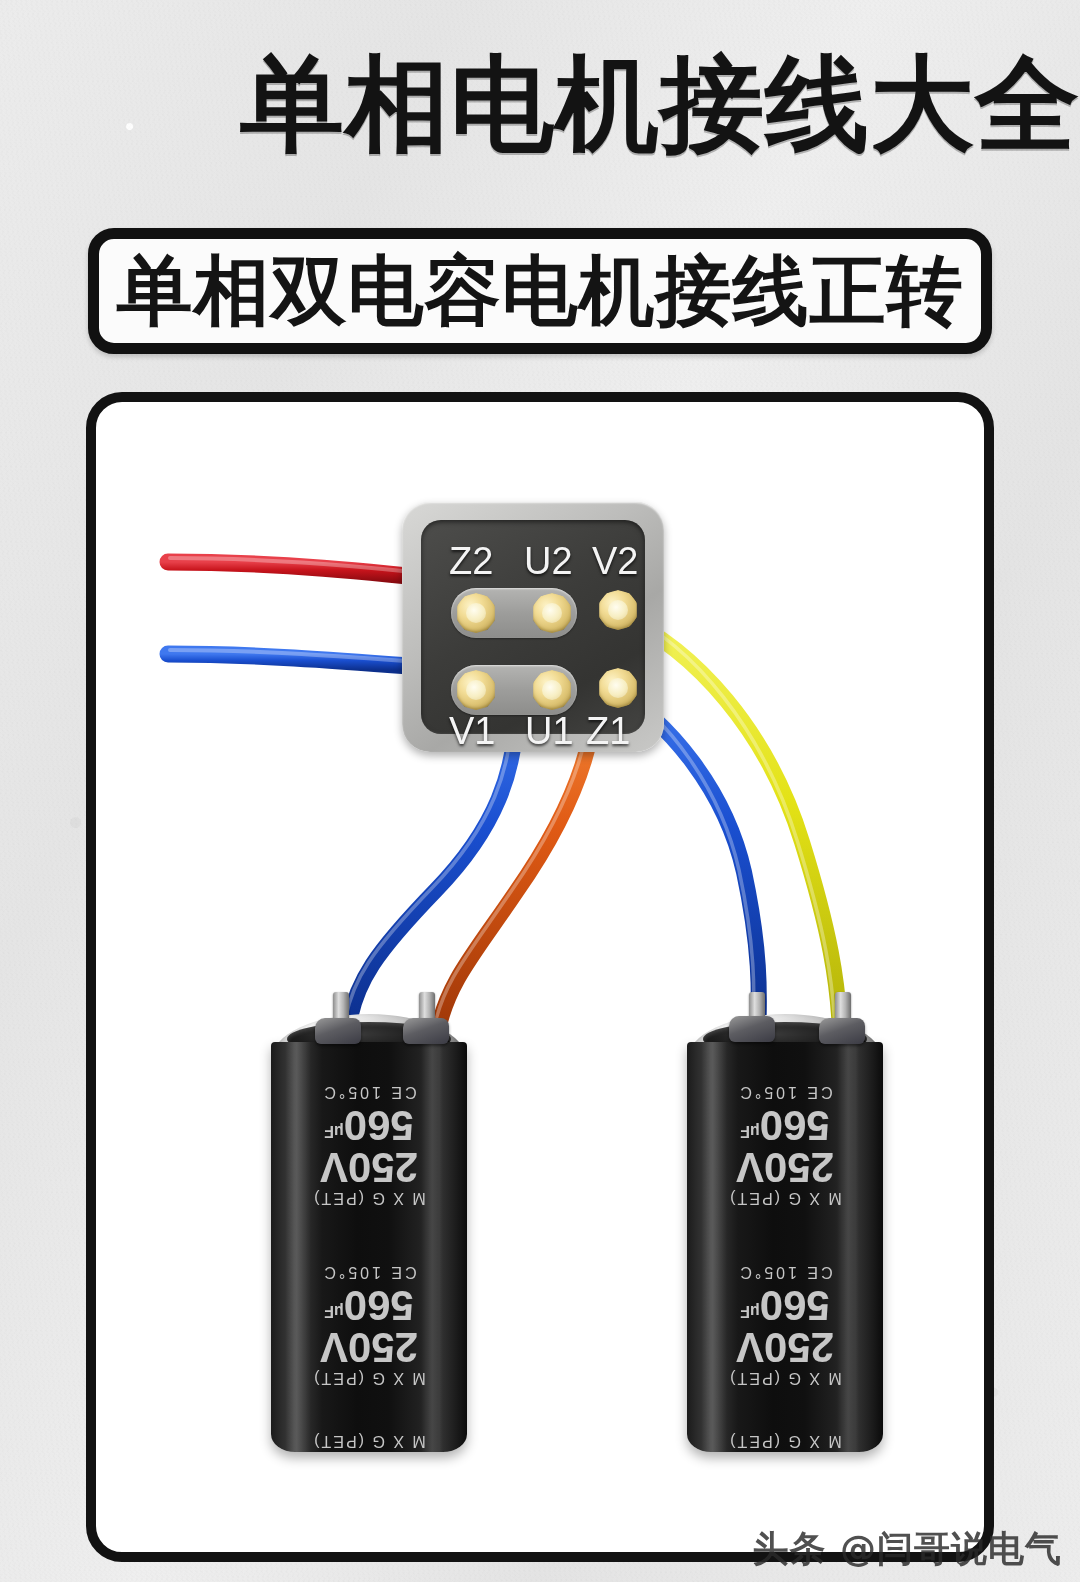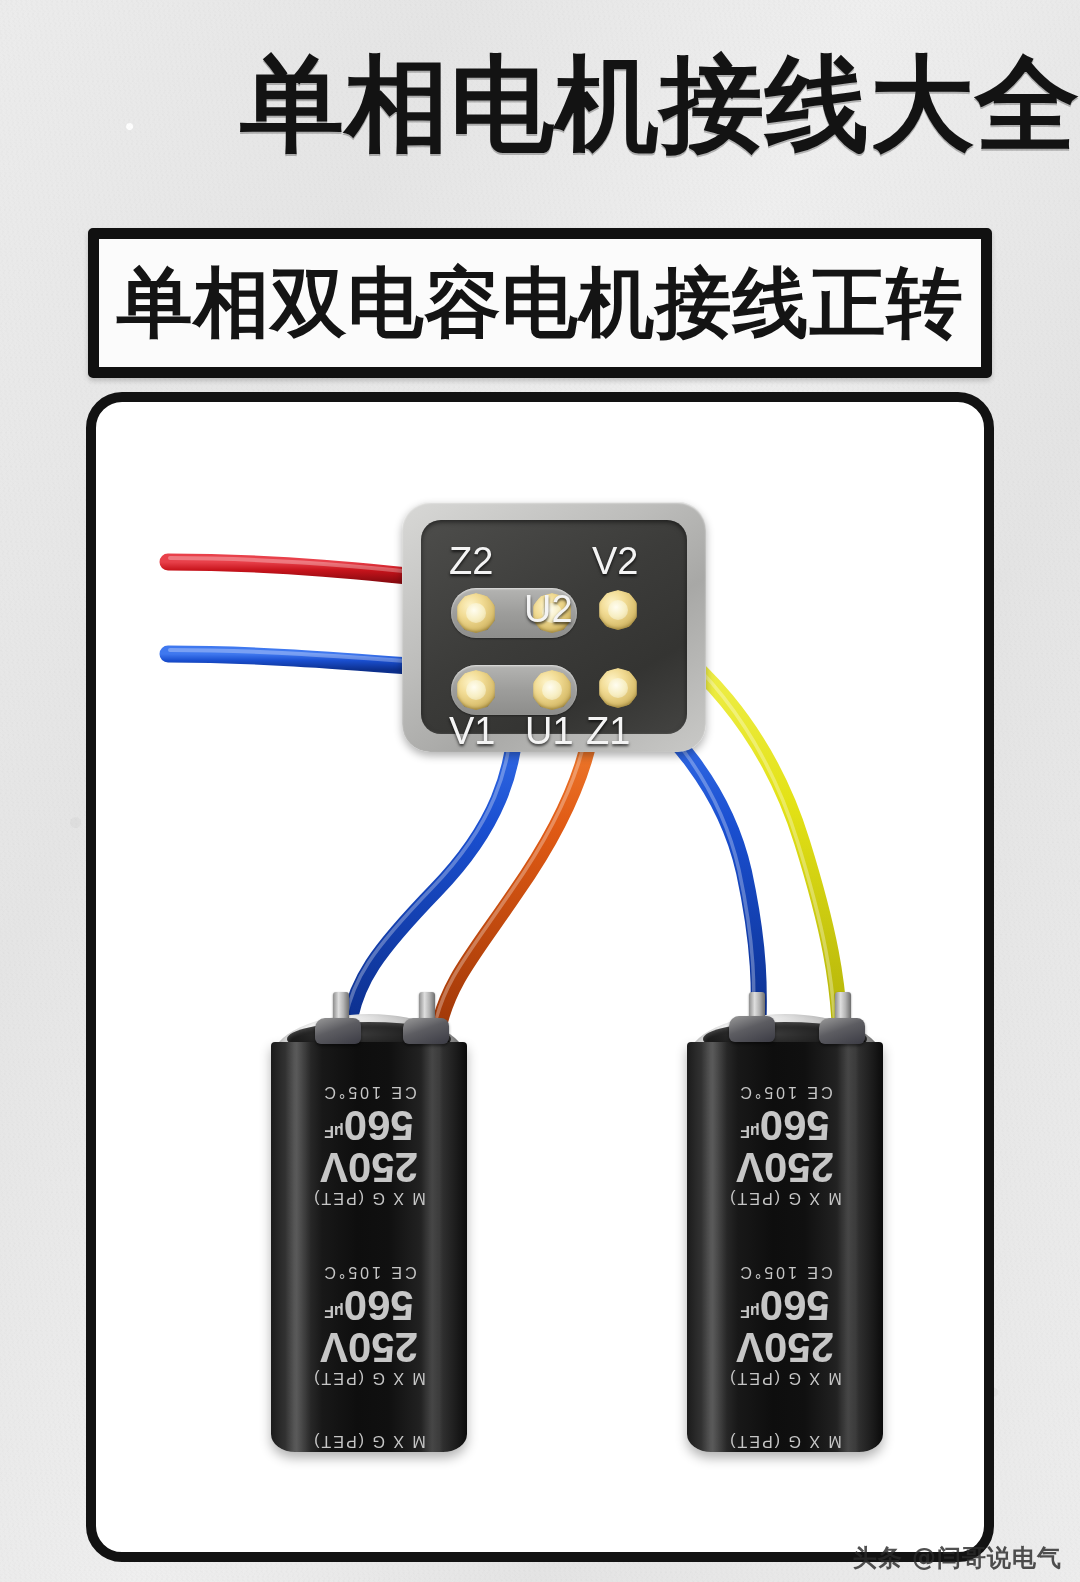--- a/index.html
+++ b/index.html
@@ -55,25 +55,25 @@
     white-space: nowrap;
     text-shadow: 0 2px 0 rgba(0,0,0,0.25);
   }
 
   
   #subtitle-box {
     position: absolute;
     left: 88px;
     top: 228px;
     width: 904px;
-    height: 150px;
+    height: 126px;
     box-sizing: border-box;
     background: #fbfbfb;
     border: 11px solid #111111;
-    border-radius: 5px;
+    border-radius: 26px;
     display: flex;
     align-items: center;
     justify-content: center;
     box-shadow: 0 3px 5px rgba(0,0,0,0.18);
   }
   #subtitle-text {
     font-size: 76px;
     font-weight: 700;
     color: #141414;
     letter-spacing: 1px;
@@ -98,21 +98,21 @@
   #diagram-canvas {
     position: absolute;
     inset: 0;
   }
 
   
   #terminal-block {
     position: absolute;
     left: 306px;       
     top: 100px;
-    width: 304px;
+    width: 262px;
     height: 250px;
     border-radius: 28px;
     background: linear-gradient(145deg, #d8d8d6 0%, #bdbdbb 38%, #a8a8a6 62%, #c9c9c7 100%);
     box-shadow: 0 4px 9px rgba(0,0,0,0.30), inset 0 1px 2px rgba(255,255,255,0.85);
     z-index: 6;
   }
   #terminal-inner {
     position: absolute;
     left: 19px;
     top: 18px;
@@ -166,21 +166,21 @@
     color: #f4f4f4;
     font-size: 38px;
     font-weight: 400;
     font-family: "Liberation Sans", sans-serif;
     letter-spacing: 0px;
     line-height: 1;
     text-shadow: 0 2px 3px rgba(0,0,0,0.7);
     z-index: 4;
   }
   #label-z2 { left: 28px;  top: 22px; }
-  #label-u2 { left: 103px; top: 22px; margin-top: 48px; }
+  #label-u2 { left: 103px; top: 22px; }
   #label-v2 { left: 171px; top: 22px; }
   #label-v1 { left: 28px;  top: 192px; }
   #label-u1 { left: 104px; top: 192px; }
   #label-z1 { left: 165px; top: 192px; }
 
   
   .capacitor {
     position: absolute;
     width: 196px;
     z-index: 4;
@@ -290,21 +290,21 @@
     border-radius: 10px 8px 6px 6px;
     box-shadow: 0 2px 3px rgba(0,0,0,0.45);
     z-index: 3;
   }
 
   
   #watermark {
     position: absolute;
     right: 18px;
     bottom: 8px;
-    font-size: 24px;
+    font-size: 36px;
     font-weight: 700;
     color: #2a2a2a;
     opacity: 0.82;
     font-family: "DejaVu Sans", "Liberation Sans", sans-serif;
     white-space: nowrap;
     z-index: 20;
     letter-spacing: 1px;
   }
 </style>
 </head>

